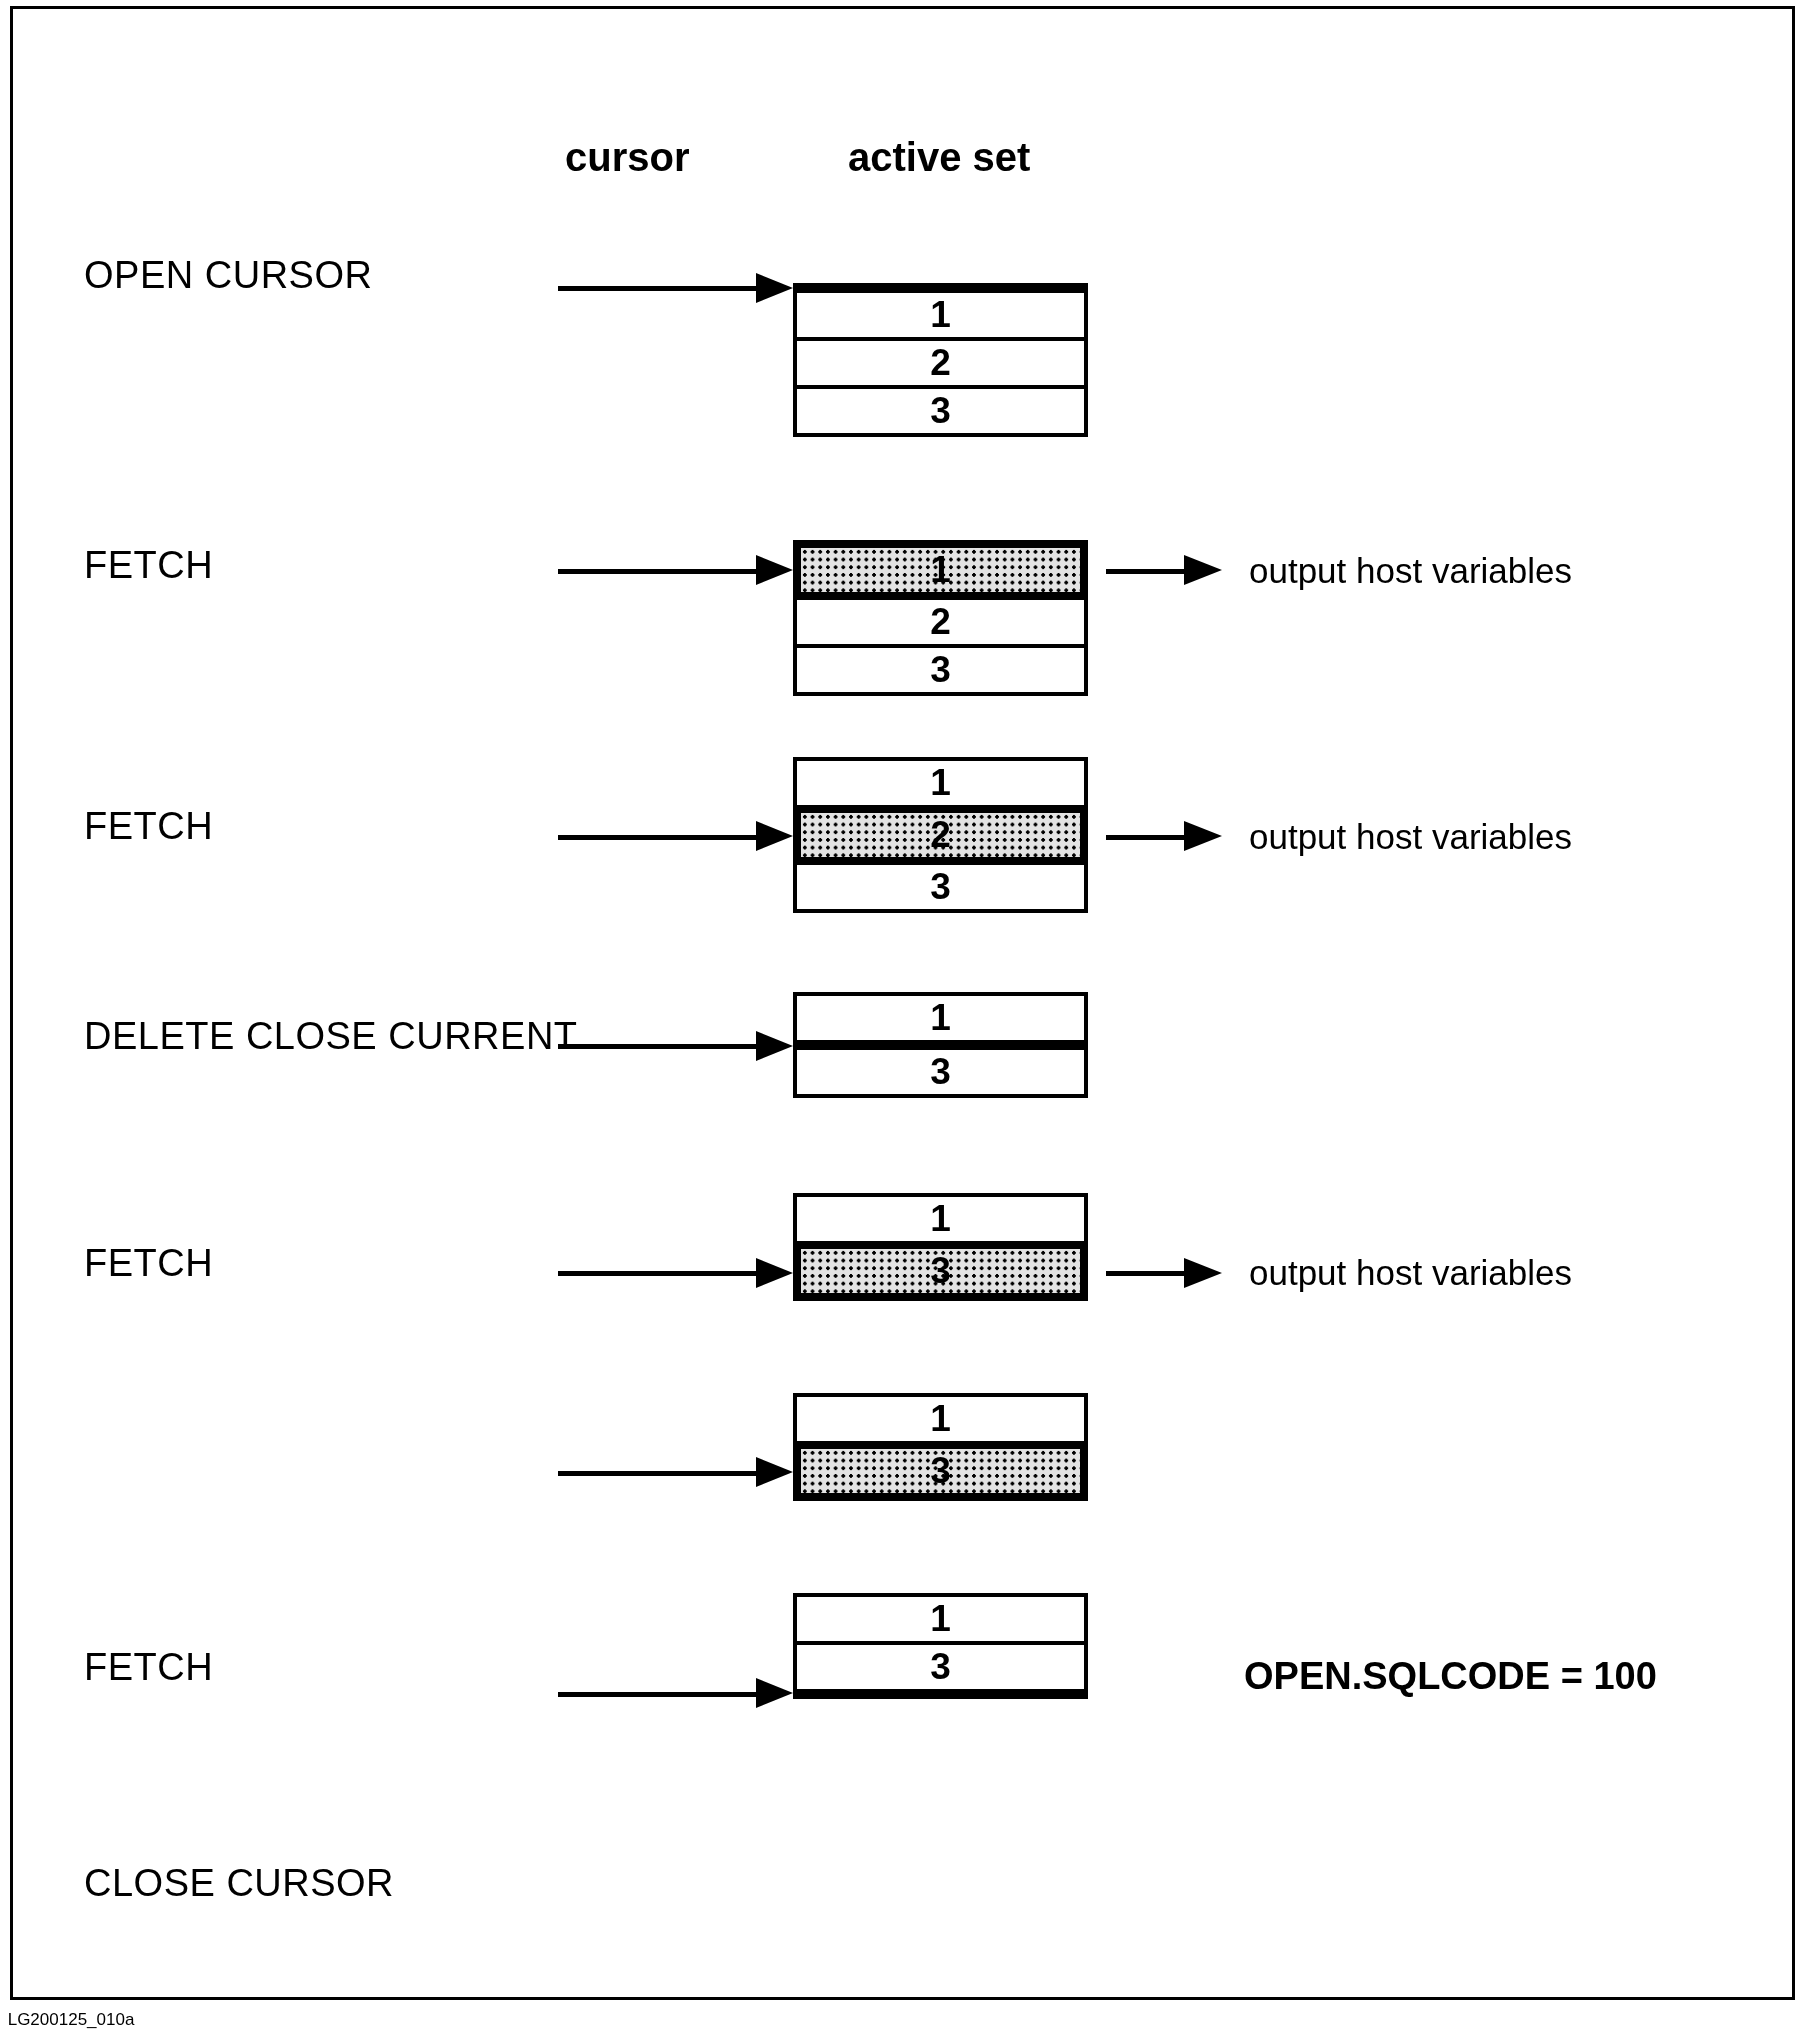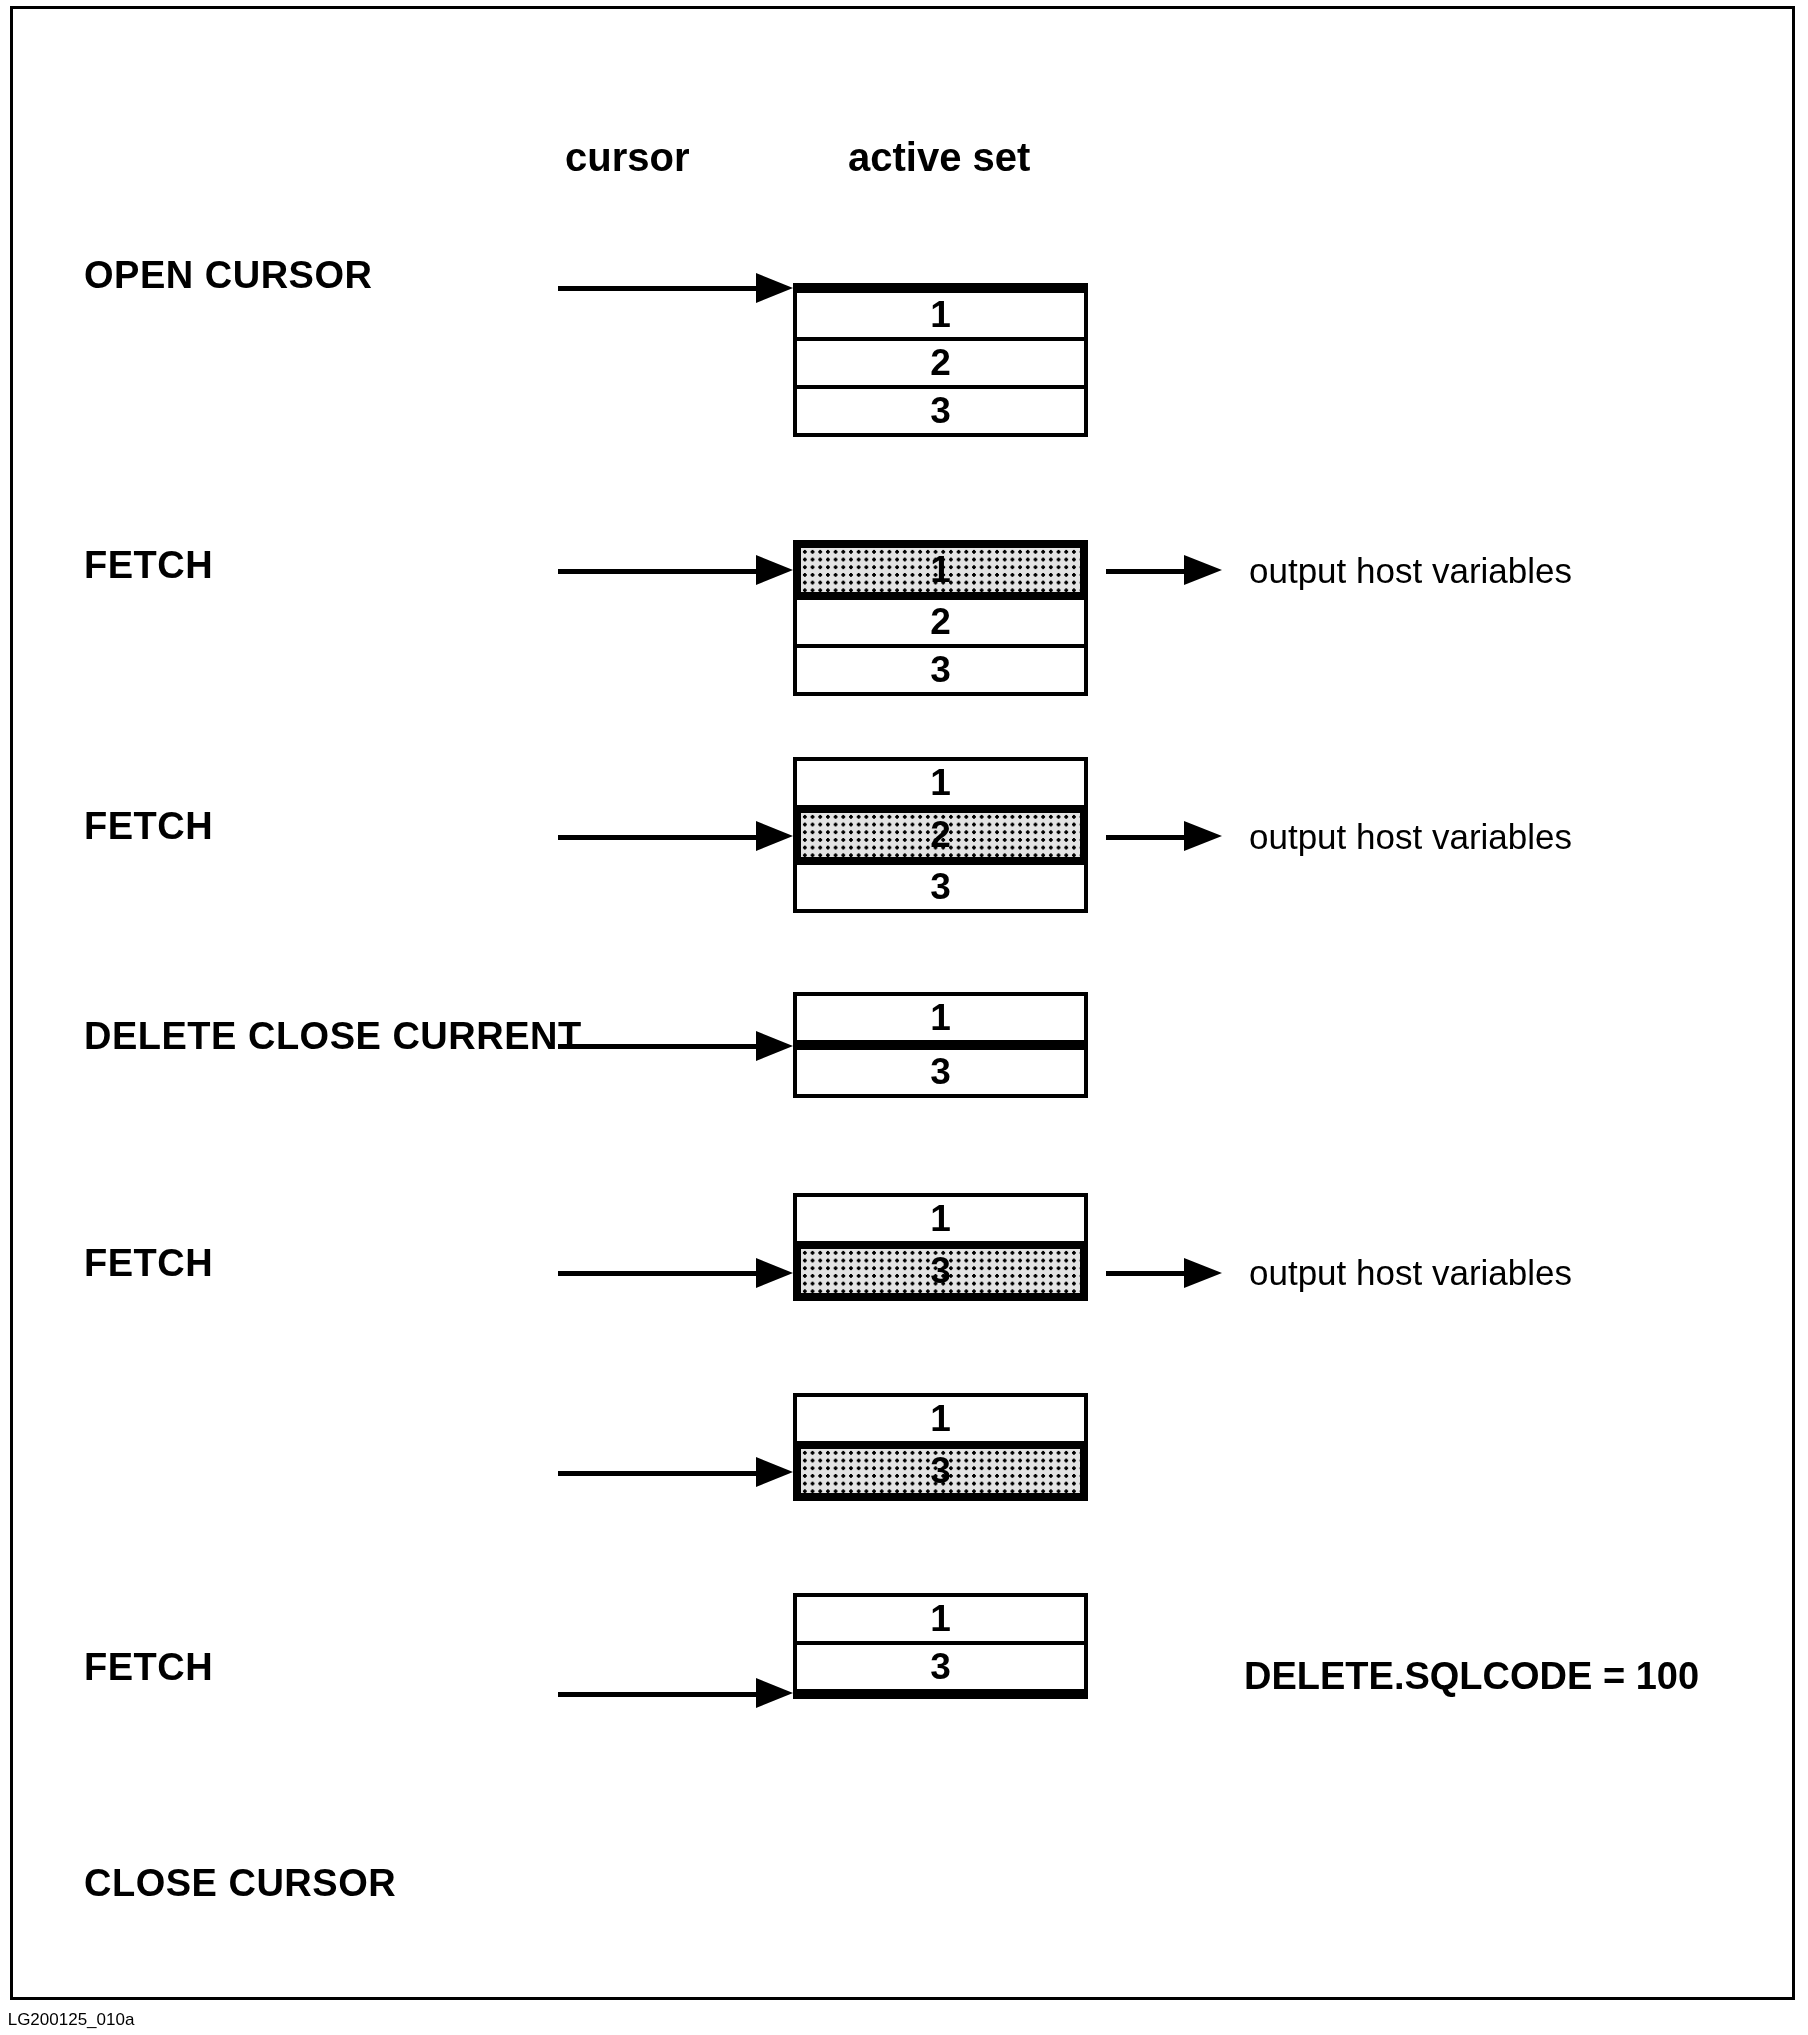--- a/index.html
+++ b/index.html
@@ -4,21 +4,21 @@
 <style>
   html,body { margin:0; padding:0; background:#fff; }
   body { font-family:"Liberation Sans", sans-serif; color:#000; }
   #page { position:relative; width:1808px; height:2036px; background:#fff; overflow:hidden; }
 
   .frame { position:absolute; left:9.6px; top:5.8px; width:1779px; height:1988px;
            border:3.8px solid #000; background:#fff; }
 
   .hdr { position:absolute; font-size:40px; font-weight:bold; line-height:46px; white-space:nowrap; }
 
-  .stage-label { position:absolute; left:84px; font-size:38px; font-weight:bold;
+  .stage-label { position:absolute; left:84px; font-size:38px; font-weight:normal;
                  line-height:46px; letter-spacing:0.5px; white-space:nowrap; }
 
   
   .al { position:absolute; height:4.8px; background:#000; }
   .ah { position:absolute; width:0; height:0;
         border-top:15.4px solid transparent; border-bottom:15.4px solid transparent;
         border-left:37px solid #000; }
 
   
   .abox { position:absolute; left:793px; width:295px; }
@@ -111,19 +111,19 @@
     <div class="row shaded">3</div>
   </div>
 
   <div class="stage-label" style="top:1644px;">FETCH</div>
   <div class="al" style="left:558px; top:1692px; width:198px;"></div>
   <div class="ah" style="left:756px; top:1678px;"></div>
   <div class="abox" style="top:1593px;">
     <div class="row bt5">1</div>
     <div class="row bt5 bb11">3</div>
   </div>
-  <div class="annot" style="top:1653px;">DELETE.SQLCODE = 100</div>
+  <div class="annot" style="top:1653px;">OPEN.SQLCODE = 100</div>
 
   <div class="stage-label" style="top:1860px;text-align:center;">CLOSE CURSOR</div>
 
   <div class="fig-code">LG200125_010a</div>
 </div>
 
 
 </body></html>

